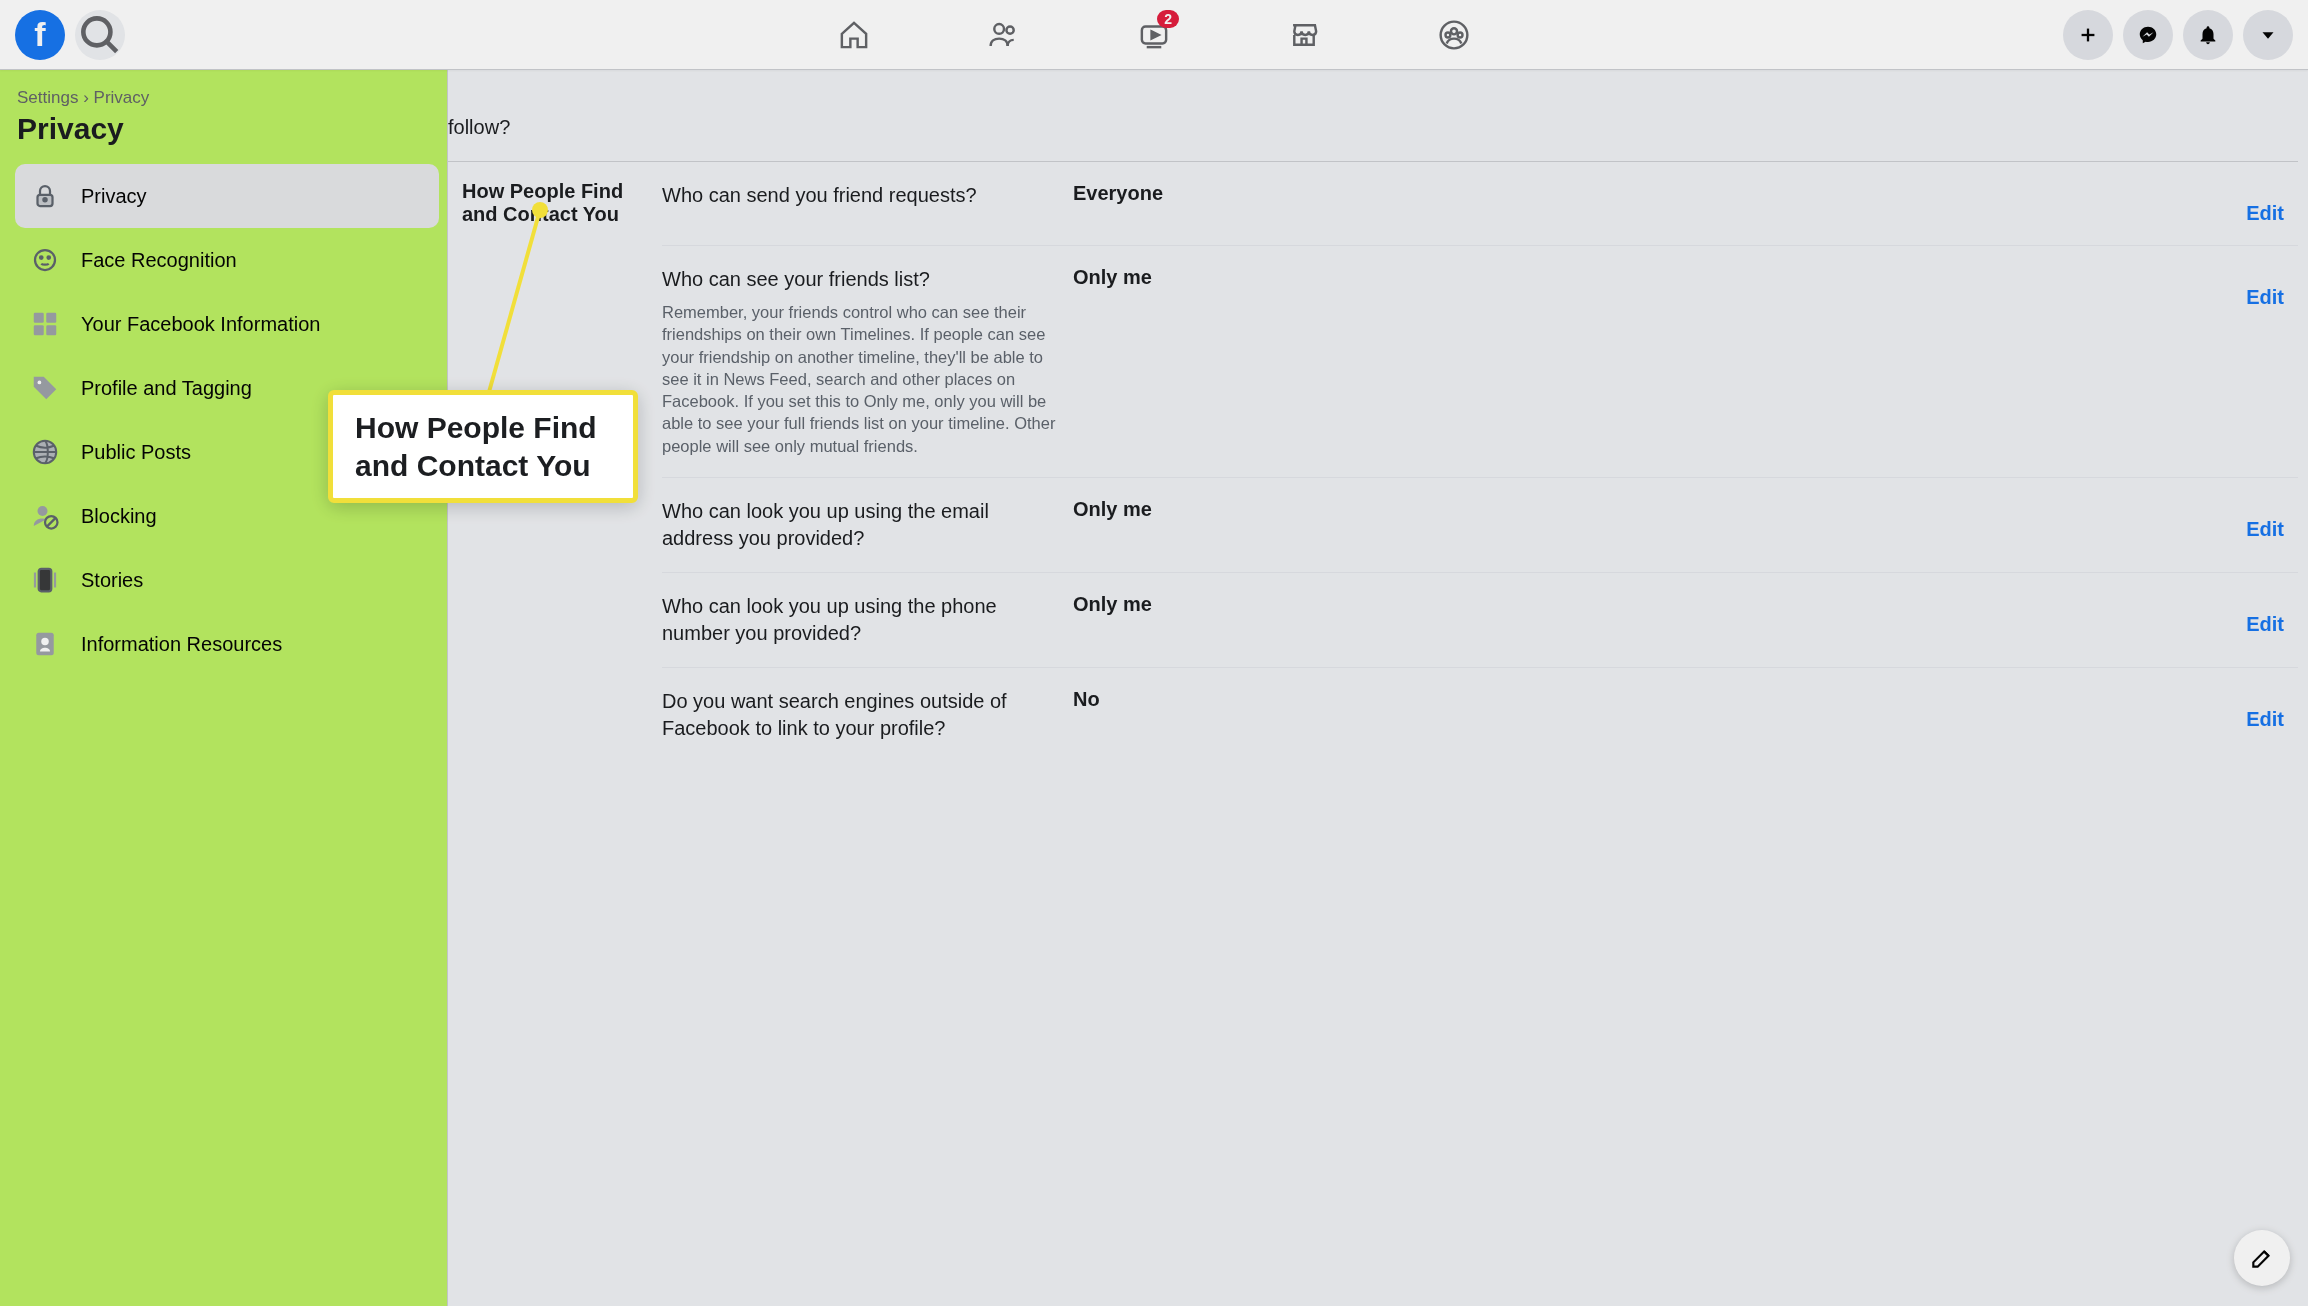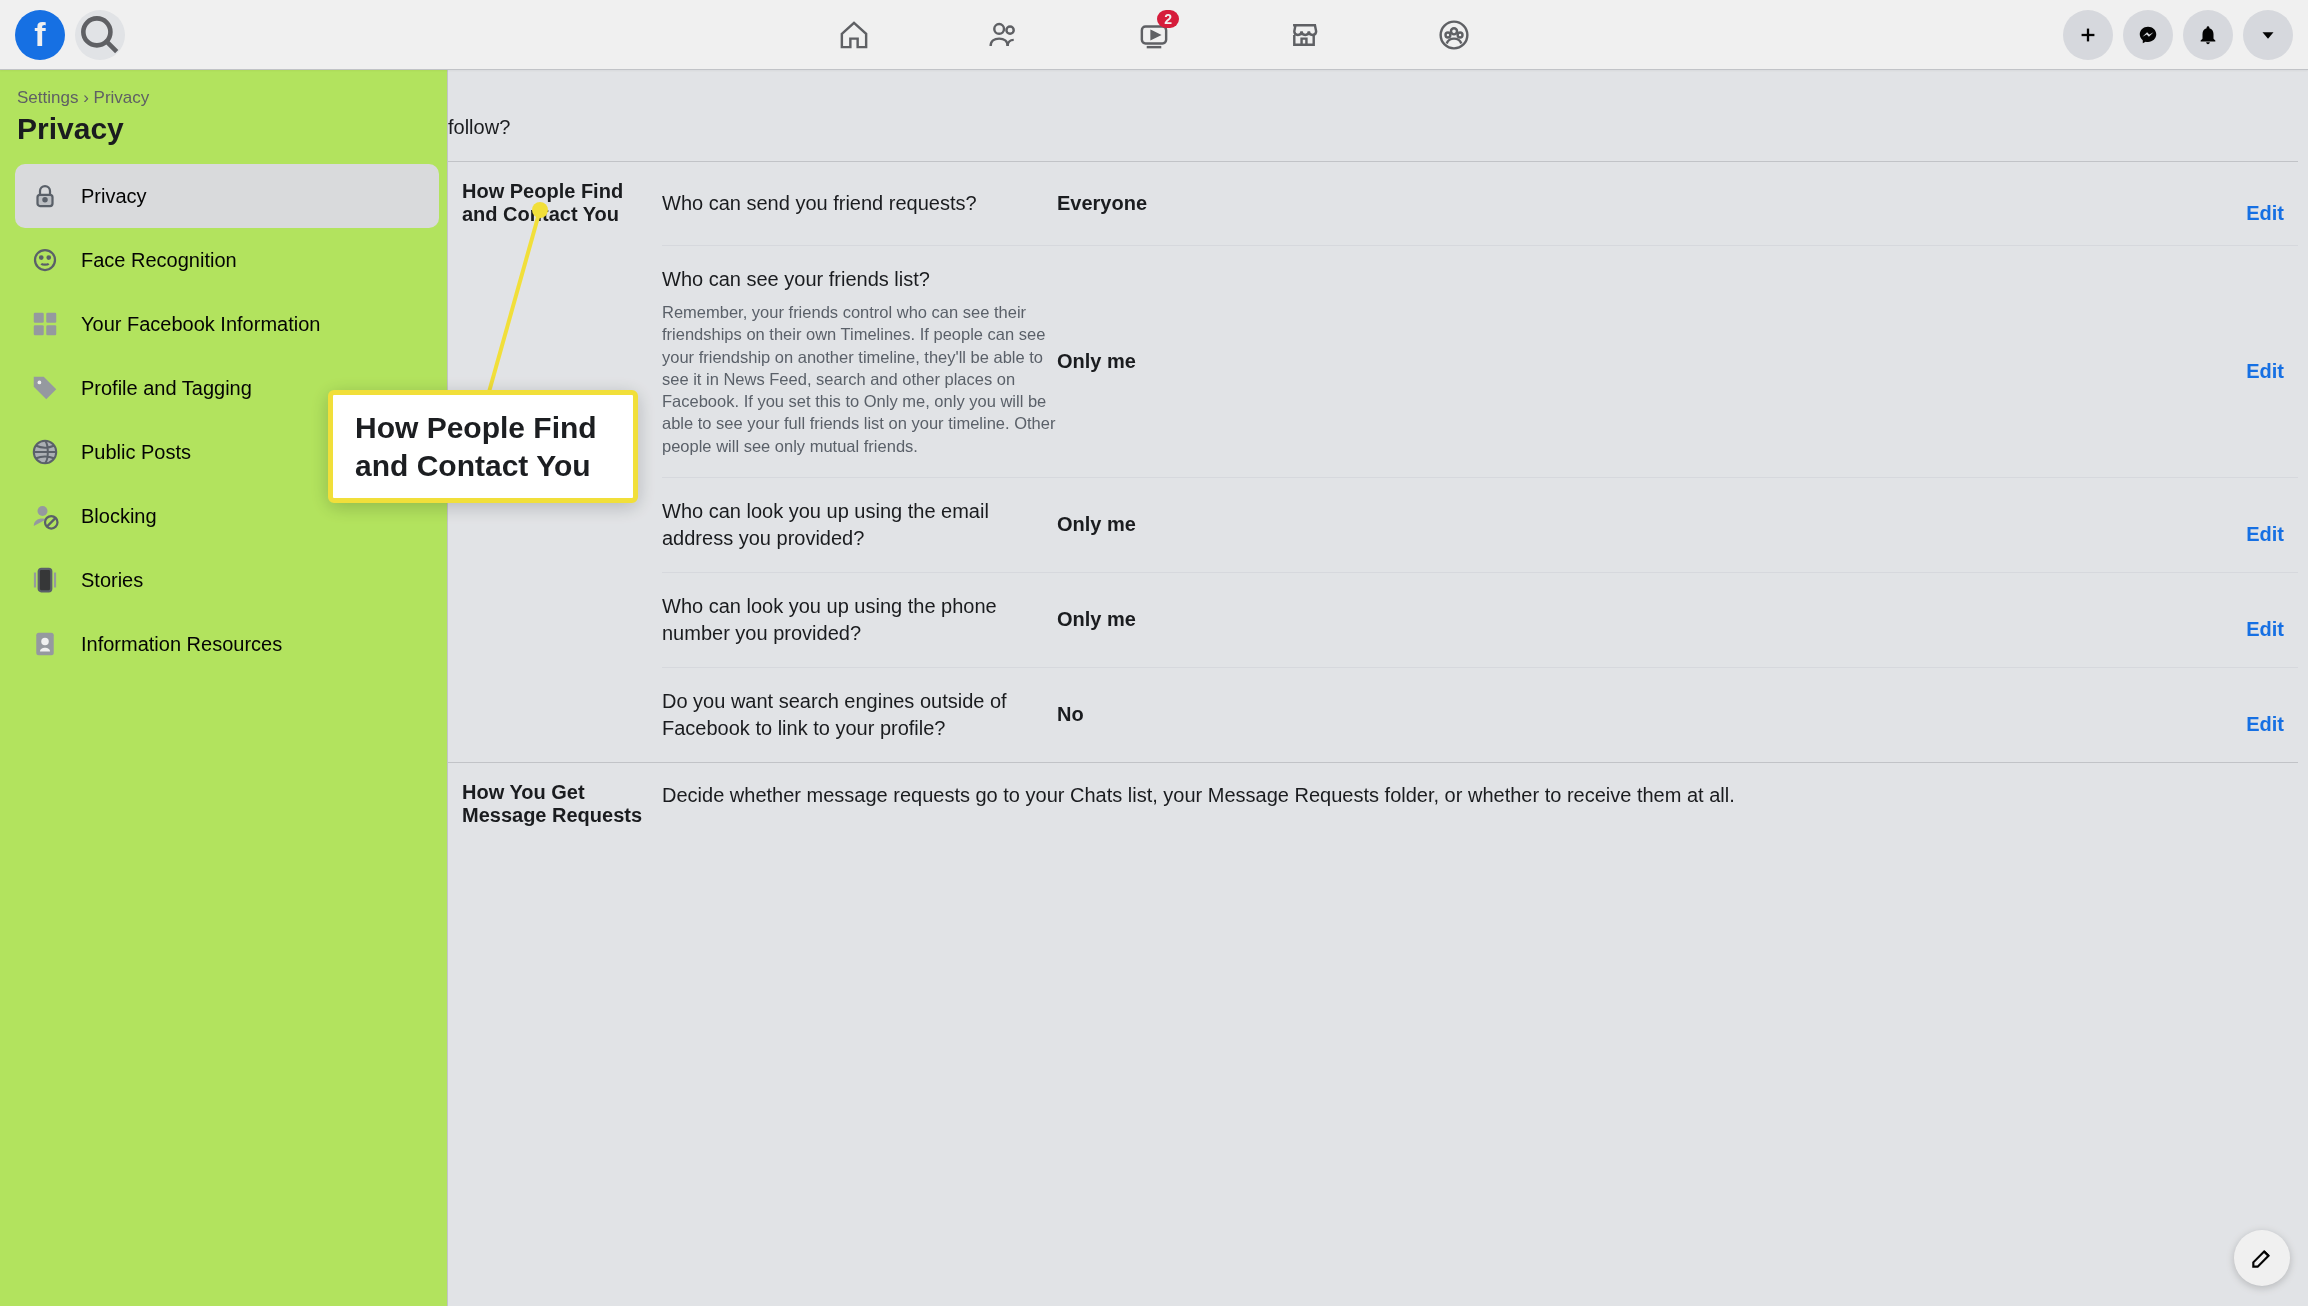--- a/index.html
+++ b/index.html
@@ -65,22 +65,22 @@
   .main { flex: 1; overflow: auto; padding: 0 10px 0 0; }
   .main-inner { padding: 0 0 40px 0; }
   .section { display: flex; border-top: 1px solid #ced0d4; padding: 0; }
   .section:first-child { border-top: none; flex-direction: column; }
   .section-label {
     width: 214px; padding: 18px 10px 18px 14px;
     font-size: 20px; font-weight: 700; color: #1c1e21;
   }
   .settings-col { flex: 1; }
   .setting-row {
-    display: flex; align-items: center; padding: 20px 14px 20px 0;
-    border-top: 1px solid #e4e6eb; 
+    display: flex; align-items: flex-start; padding: 20px 14px 20px 0;
+    border-top: 1px solid #e4e6eb; gap: 16px;
   }
   .setting-row:first-child { border-top: none; }
   .setting-q { flex: 0 0 395px; font-size: 20px; color: #1c1e21; line-height: 1.35; }
   .setting-desc { font-size: 16.5px; color: #606770; margin-top: 8px; line-height: 1.35; }
   .setting-val { flex: 0 0 220px; font-size: 20px; font-weight: 700; color: #1c1e21; }
   .setting-edit { margin-left: auto; font-size: 20px; font-weight: 700; color: #1877f2; text-decoration: none; cursor: pointer; margin-top: 20px; }
   .frag-row { display: flex; padding: 8px 14px 20px 0; gap: 16px; border-top: none; }
   .frag-q { flex: 0 0 395px; font-size: 20px; color: #1c1e21; line-height: 1.35; padding-top: 0; }
   .section-intro { flex: 1; font-size: 20px; color: #1c1e21; line-height: 1.4; padding-top: 0; }
   .fab {
@@ -311,28 +311,20 @@
             <a class="setting-edit">Edit</a>
           </div>
           <div class="setting-row">
             <div class="setting-q">Do you want search engines outside of Facebook to link to your profile?</div>
             <div class="setting-val">No</div>
             <a class="setting-edit">Edit</a>
           </div>
         </div>
       </div>
 
-      <div class="section">
-        <div class="section-label">How You Get Message Requests</div>
-        <div class="settings-col">
-          <div class="setting-row" style="border-top:none; padding-top:18px;">
-            <div class="section-intro">Decide whether message requests go to your Chats list, your Message Requests folder, or whether to receive them at all.</div>
-          </div>
-        </div>
-      </div>
     </div>
   </main>
 </div>
 
 <div class="dim-overlay"></div>
 
 <svg class="callout-line" width="80" height="200">
   <line x1="55" y1="8" x2="4" y2="190" stroke="#f1df3a" stroke-width="4"></line>
   <circle cx="55" cy="8" r="8" fill="#f1df3a"></circle>
 </svg>

